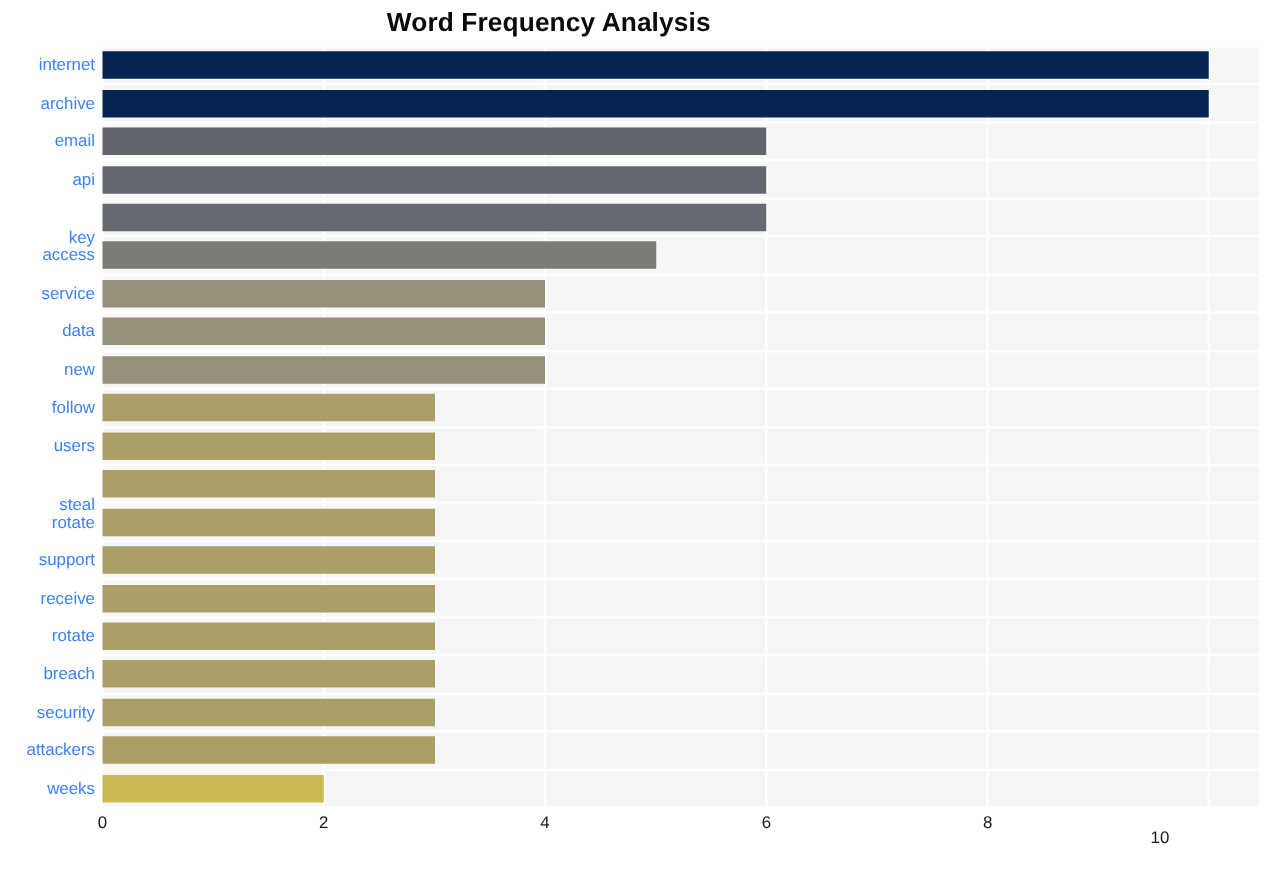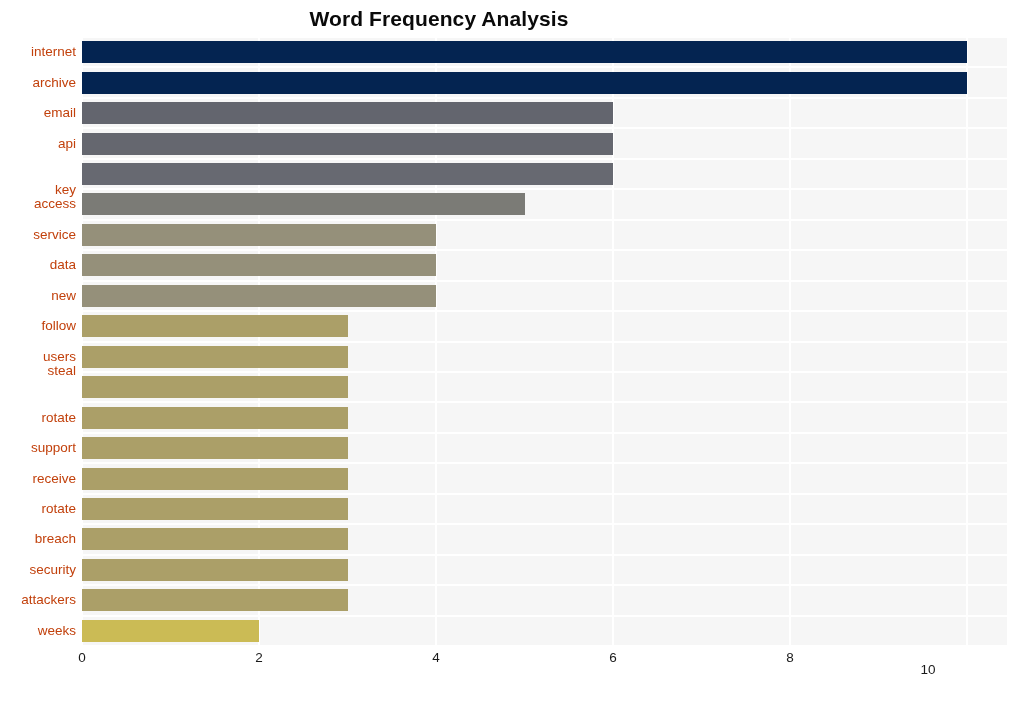--- a/index.html
+++ b/index.html
@@ -82,21 +82,21 @@
     top: 37px;
     width: 76px;
     height: 609px;
   }
   .y-tick-label {
     position: absolute;
     right: 0;
     width: 76px;
     text-align: right;
     font-size: 13.5px;
-    color: #c2410c;
+    color: #3b82f6;
     height: 22px;
     line-height: 22px;
     white-space: nowrap;
   }
 
   
   #x-axis-labels {
     position: absolute;
     left: 0;
     top: 648px;
@@ -232,21 +232,21 @@
       <div class="y-tick-label" style="top: 34.675px;">archive</div>
       <div class="y-tick-label" style="top: 65.125px;">email</div>
       <div class="y-tick-label" style="top: 95.575px;">api</div>
       <div class="y-tick-label" style="top: 142px; padding-left: 8px;">key</div>
       <div class="y-tick-label" style="top: 156.475px;">access</div>
       <div class="y-tick-label" style="top: 186.925px;">service</div>
       <div class="y-tick-label" style="top: 217.375px;">data</div>
       <div class="y-tick-label" style="top: 247.825px;">new</div>
       <div class="y-tick-label" style="top: 278.275px;">follow</div>
       <div class="y-tick-label" style="top: 308.725px;">users</div>
-      <div class="y-tick-label" style="top: 323px; margin-left: 32px;">steal</div>
+      <div class="y-tick-label" style="top: 356px; margin-left: 32px;">steal</div>
       <div class="y-tick-label" style="top: 369.625px;">rotate</div>
       <div class="y-tick-label" style="top: 400.075px;">support</div>
       <div class="y-tick-label" style="top: 430.525px;">receive</div>
       <div class="y-tick-label" style="top: 460.975px; padding-left: 28px;">rotate</div>
       <div class="y-tick-label" style="top: 491.425px;">breach</div>
       <div class="y-tick-label" style="top: 521.875px;">security</div>
       <div class="y-tick-label" style="top: 552.325px;">attackers</div>
       <div class="y-tick-label" style="top: 582.775px;">weeks</div>
     </div>
 

